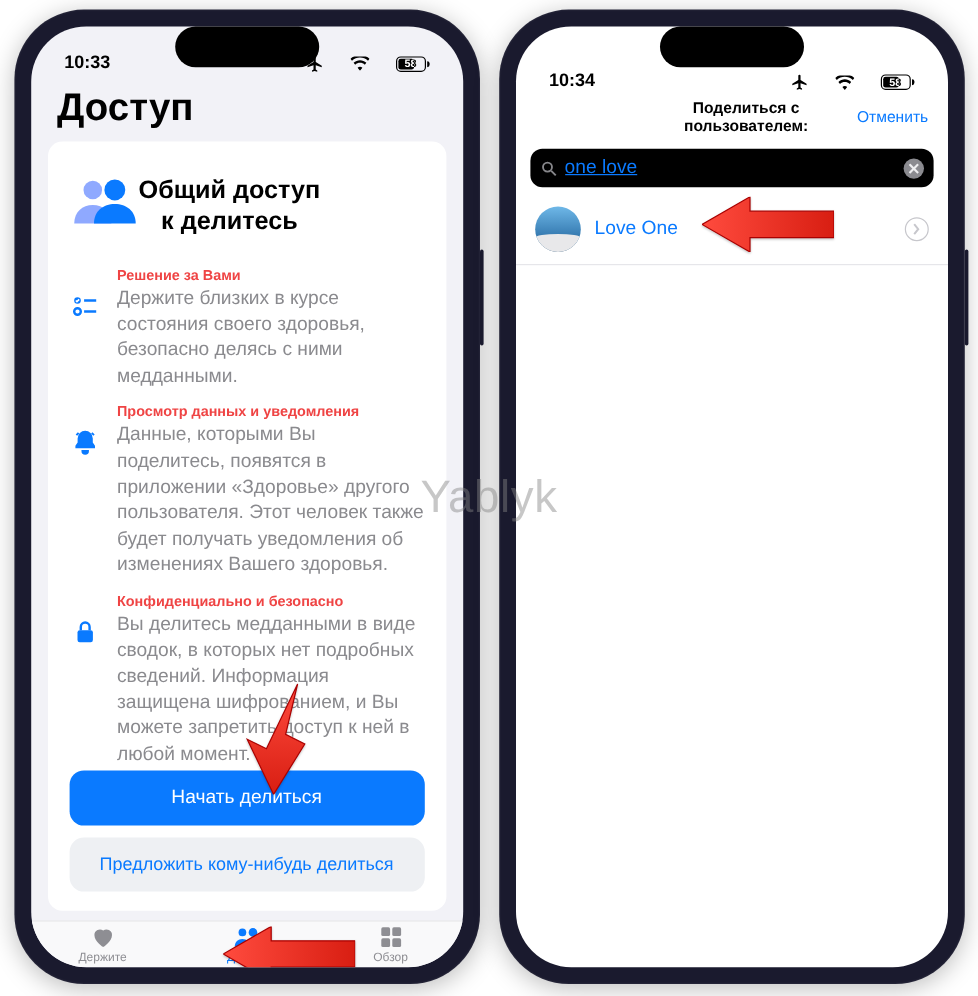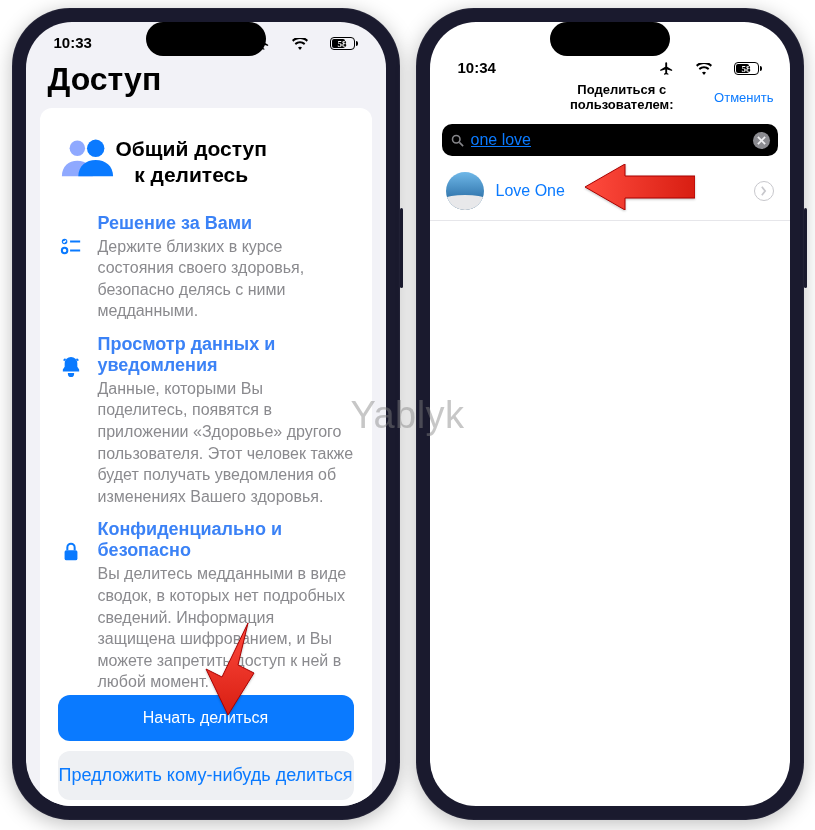--- a/index.html
+++ b/index.html
@@ -65,21 +65,21 @@
   .status-bar {
     height: 54px;
     display: flex;
     align-items: flex-end;
     justify-content: space-between;
     padding: 12px 28px 0;
     font-size: 15px;
     font-weight: 600;
     color: #000;
   }
-  .status-right { display: flex; align-items: center; gap: 22px; font-family: Liberation Serif, serif; }
+  .status-right { display: flex; align-items: center; gap: 22px; }
   .airplane-icon svg { width: 15px; height: 15px; display: block; }
   .wifi-icon svg { width: 16px; height: 12px; display: block; }
   .battery {
     display: flex;
     align-items: center;
     gap: 1px;
   }
   .battery-body {
     width: 25px;
     height: 13px;
@@ -153,23 +153,23 @@
     flex: 0 0 26px;
     display: flex;
     align-items: flex-start;
     justify-content: center;
     padding-top: 22px;
     color: #0a7aff;
   }
   .feature-icon svg { width: 22px; height: 22px; display: block; }
   .feature-body { flex: 1; }
   .feature-title {
-    font-size: 18px;
+    font-size: 12px;
     font-weight: 600;
-    color: #3b82f6;
+    color: #ef4444;
     margin-bottom: 2px;
   }
   .feature-desc {
     font-size: 16px;
     color: #8a8a8e;
     line-height: 1.35;
   }
   .card-buttons { margin-top: auto; position: relative; }
   .btn-primary {
     width: 100%;
@@ -183,21 +183,21 @@
     cursor: pointer;
     margin-bottom: 10px;
   }
   .btn-secondary {
     width: 100%;
     background: #eef0f3;
     color: #0a7aff;
     border: none;
     border-radius: 12px;
     padding: 14px 0;
-    font-size: 18px;
+    font-size: 15px;
     font-weight: 500;
     cursor: pointer;
   }
   .tabbar {
     height: 62px;
     background: #f9f9fa;
     border-top: 1px solid rgba(0,0,0,.08);
     display: flex;
     position: relative;
     margin-top: 8px;
@@ -420,21 +420,21 @@
           <button class="btn-primary">Начать делиться</button>
           <button class="btn-secondary">Предложить кому-нибудь делиться</button>
         </div>
       </div>
 
       <div class="tabbar">
         <div class="tab">
           <svg viewBox="0 0 24 24" fill="currentColor">
               <path d="M12 21s-8-5-8-11a5 5 0 0 1 8-4 5 5 0 0 1 8 4c0 6-8 11-8 11z"></path>
             </svg>
-          <span>Решение</span>
+          <span>Держите</span>
         </div>
         <div class="tab active">
           <svg viewBox="0 0 30 24" fill="currentColor">
               <circle cx="10" cy="7" r="4"></circle>
               <path d="M2 22c0-5 3.5-8 8-8s8 3 8 8"></path>
               <circle cx="21" cy="7" r="4.5"></circle>
               <path d="M12 22c0-5.5 4-8.5 9-8.5s9 3 9 8.5"></path>
             </svg>
           <span>Доступ</span>
         </div>

